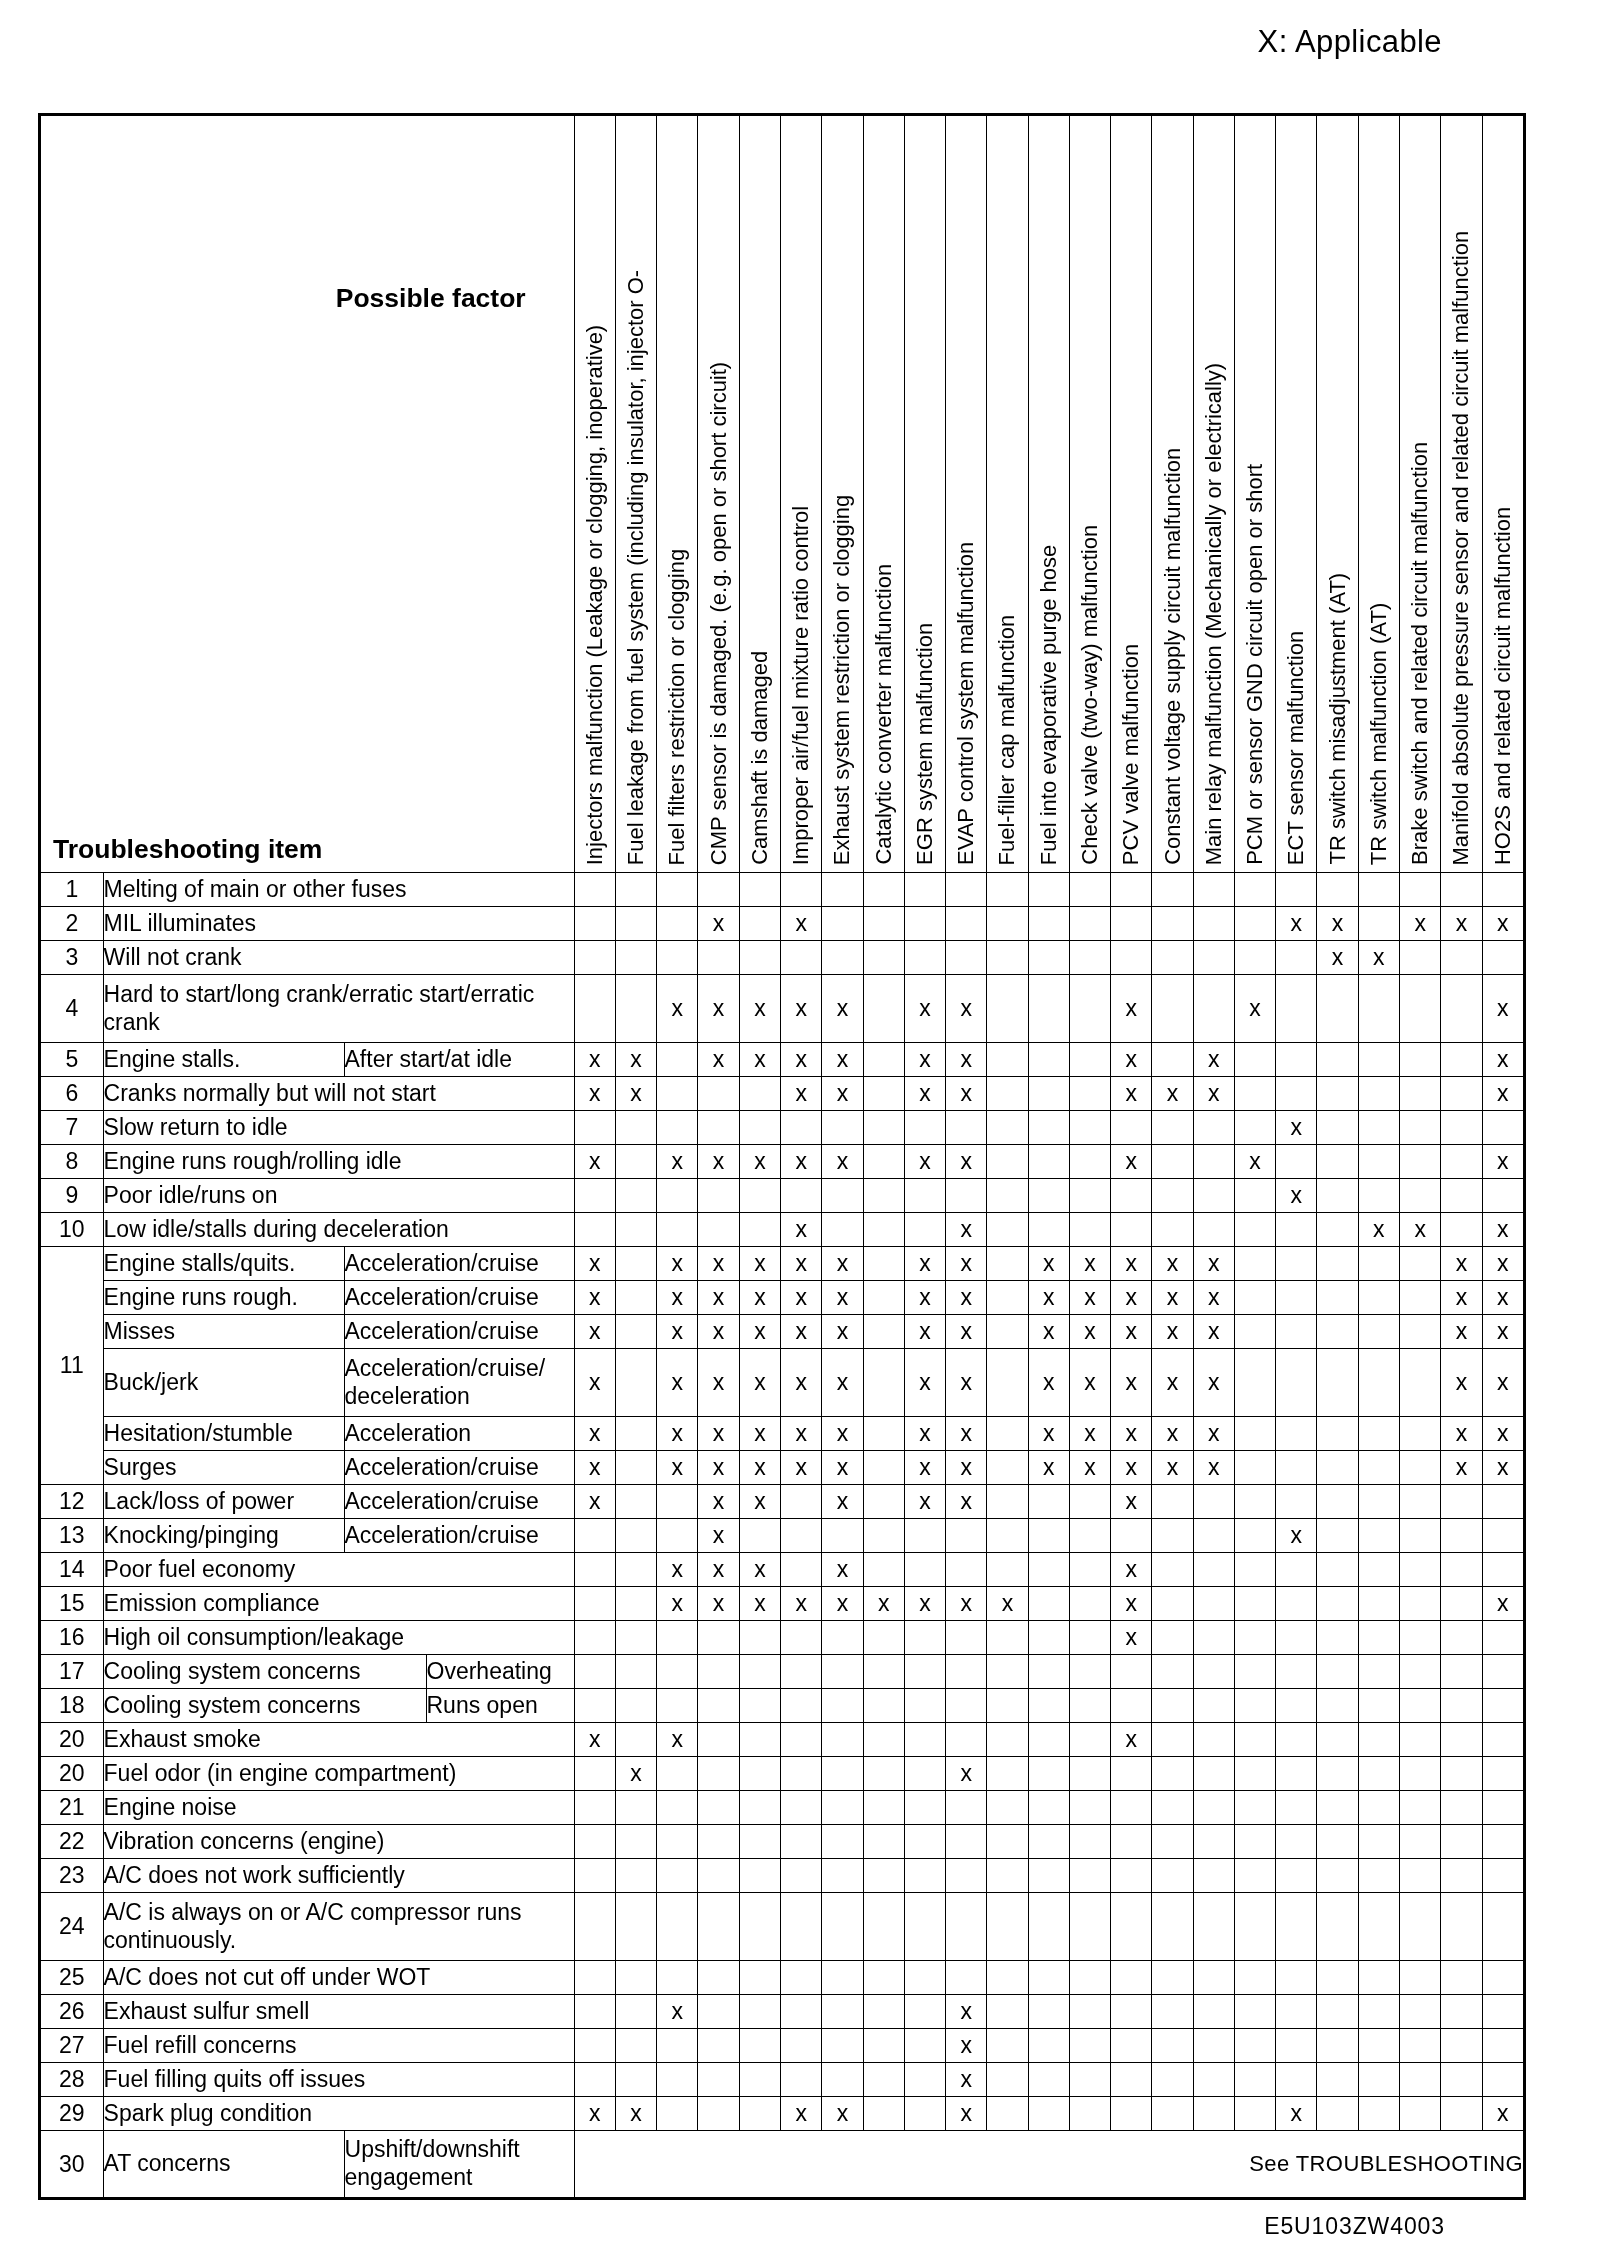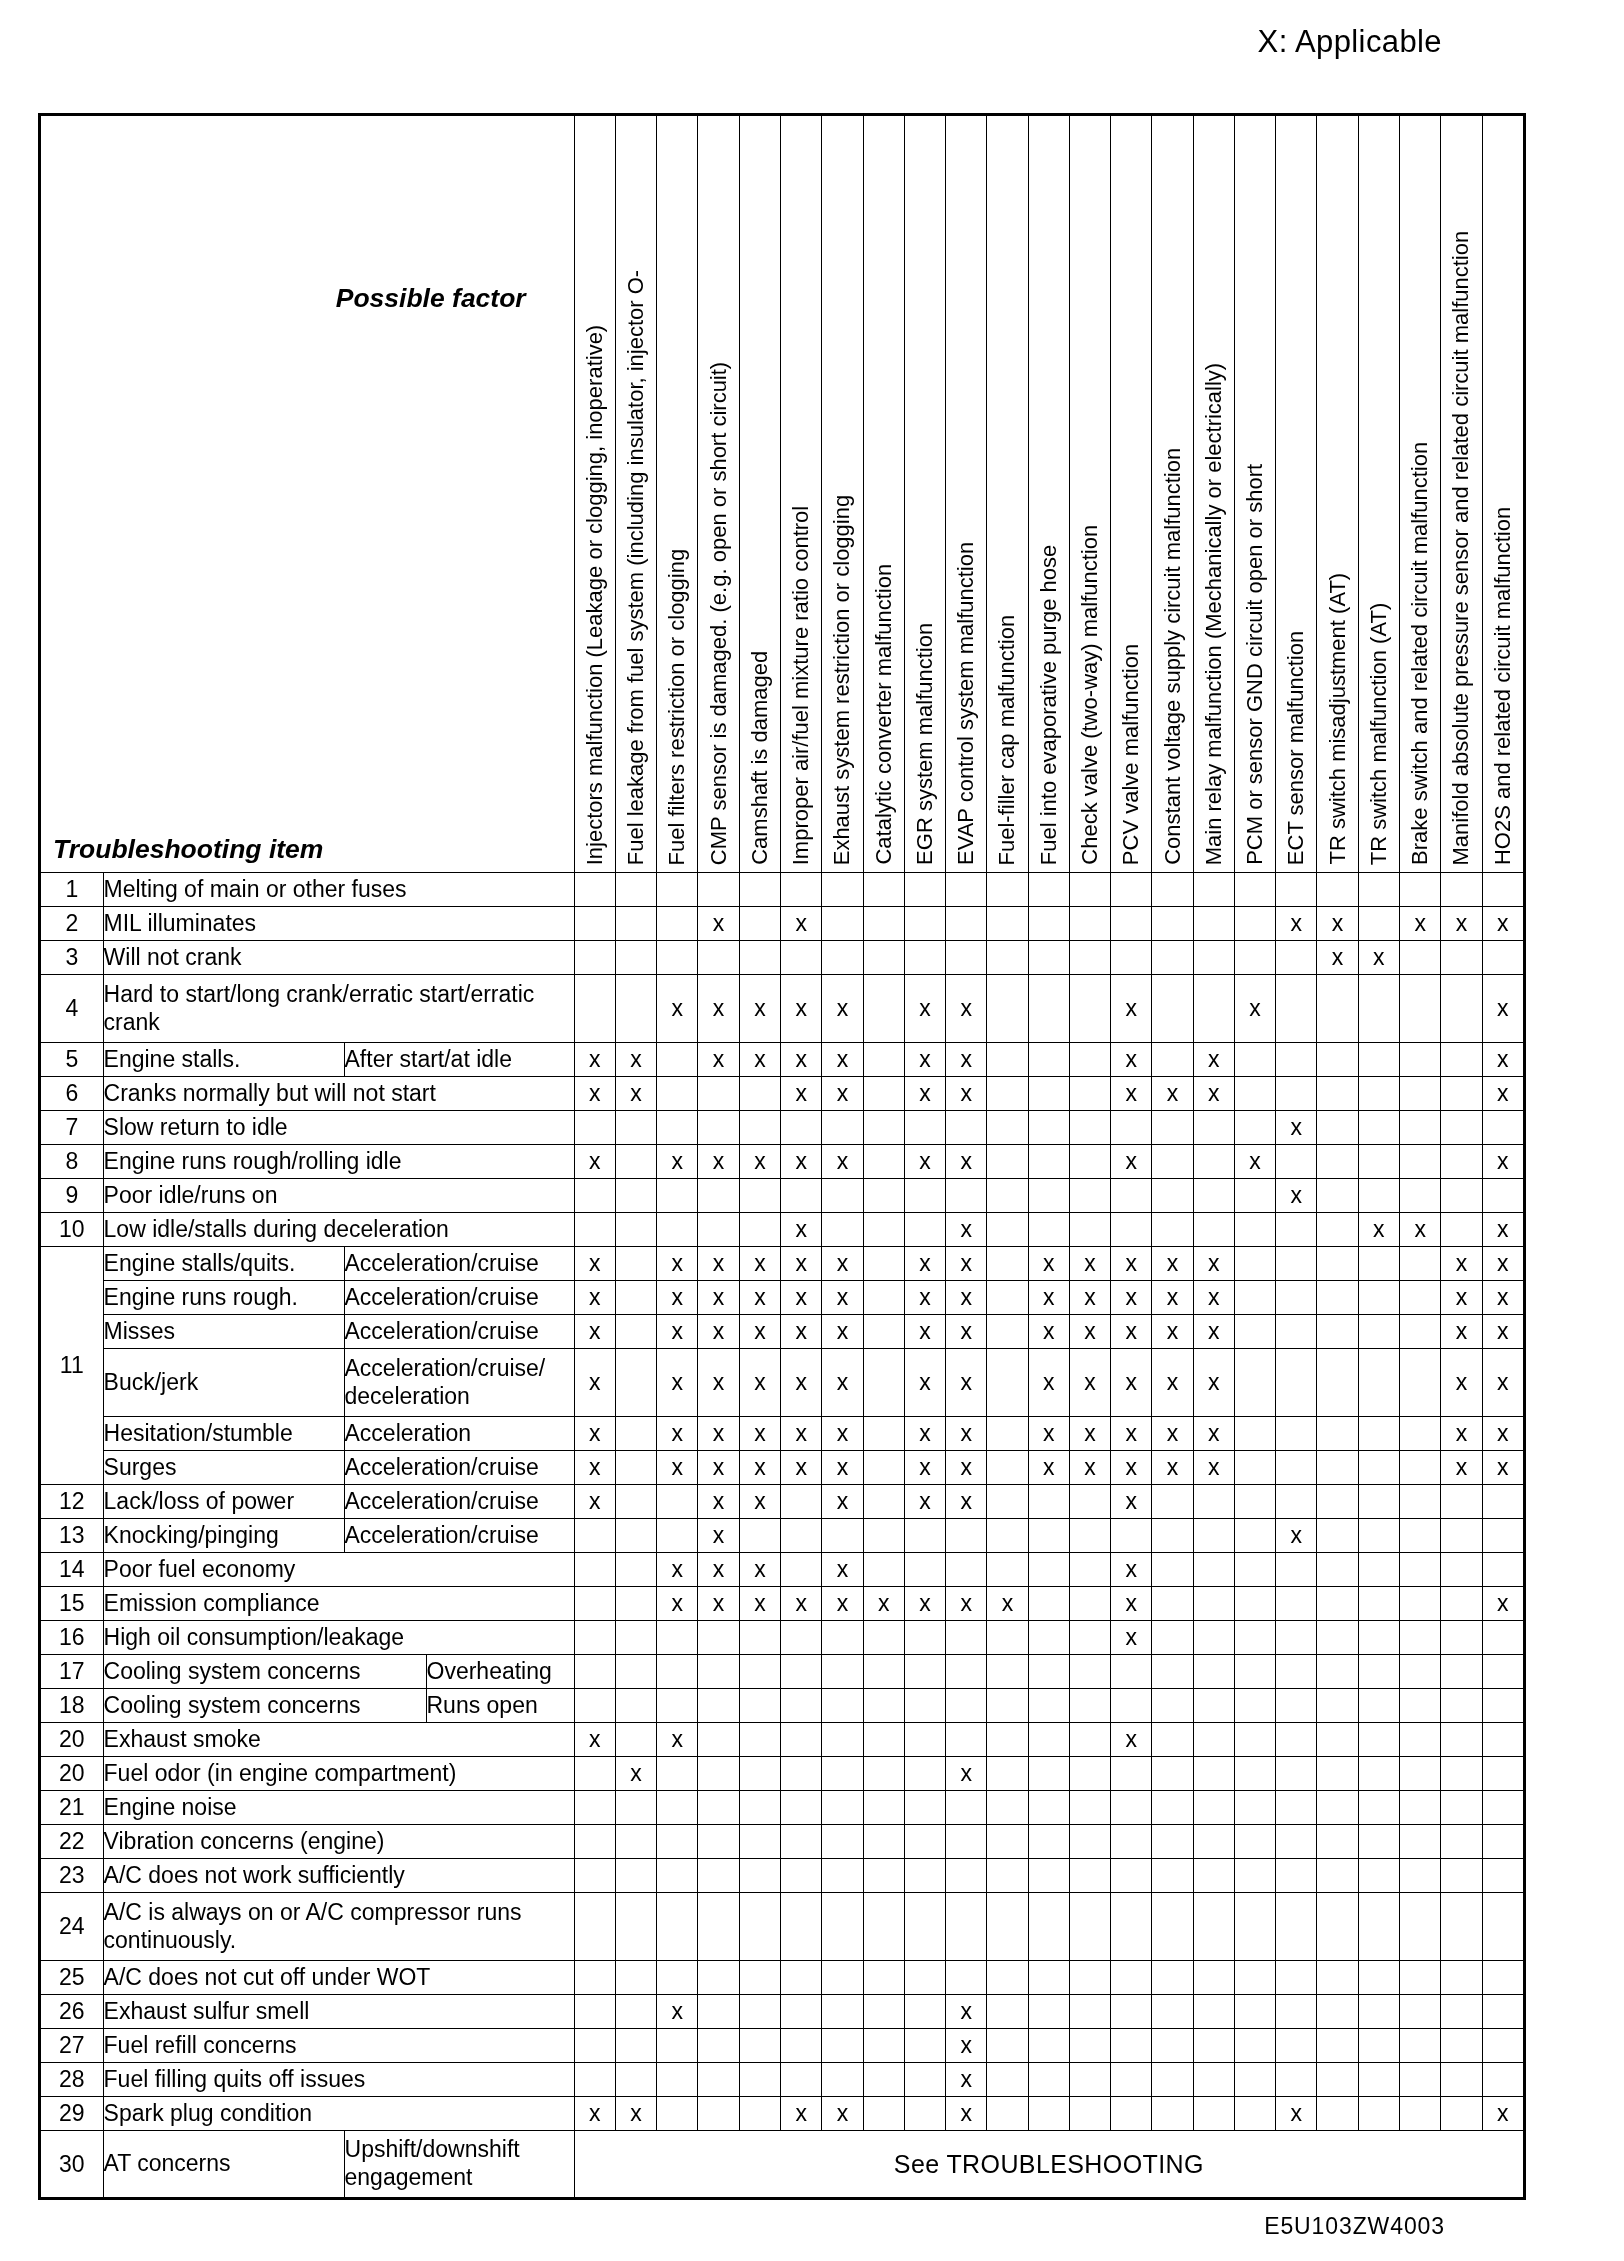--- a/index.html
+++ b/index.html
@@ -14,35 +14,35 @@
   table.matrix{
     position:absolute;left:38px;top:113px;
     border-collapse:collapse;table-layout:fixed;
     border:3.4px solid #000;
   }
   table.matrix th,table.matrix td{
     border:1.7px solid #000;padding:0;margin:0;overflow:visible;
     background:#fff;
   }
   thead tr{height:758px;}
-  th.corner{position:relative;vertical-align:bottom;font-style:italic;}
+  th.corner{position:relative;vertical-align:bottom;}
   .pf{position:absolute;top:167px;right:48px;font-size:26.5px;font-weight:bold;white-space:nowrap;}
   .ti{position:absolute;bottom:6.8px;left:12px;font-size:26.5px;font-weight:bold;white-space:nowrap;}
   th.fcol{vertical-align:bottom;text-align:center;}
   .vert{
     writing-mode:vertical-rl;transform:rotate(180deg);
     white-space:nowrap;font-size:22px;line-height:1;
     margin:0 auto;padding-top:6.8px; 
     font-weight:normal;text-align:left;
   }
   td.num{text-align:center;vertical-align:middle;font-size:23px;}
   td.item{font-size:23px;padding:1.7px 5.1px;line-height:1.2;vertical-align:middle;}
   td.cond{font-size:23px;padding:1.7px 3.4px;line-height:1.2;vertical-align:middle;}
   td.mark{text-align:center;vertical-align:middle;font-size:23px;font-weight:normal;}
-  td.note{text-align:center;vertical-align:middle;font-size:25px;letter-spacing:0.4px;}
+  td.note{text-align:right;vertical-align:middle;font-size:22px;letter-spacing:0.4px;}
 </style>
 </head>
 <body>
 
 <div class="page">
   <div class="legend">X: Applicable</div>
 
   <table class="matrix">
     <colgroup>
       <col style="width:65px">

